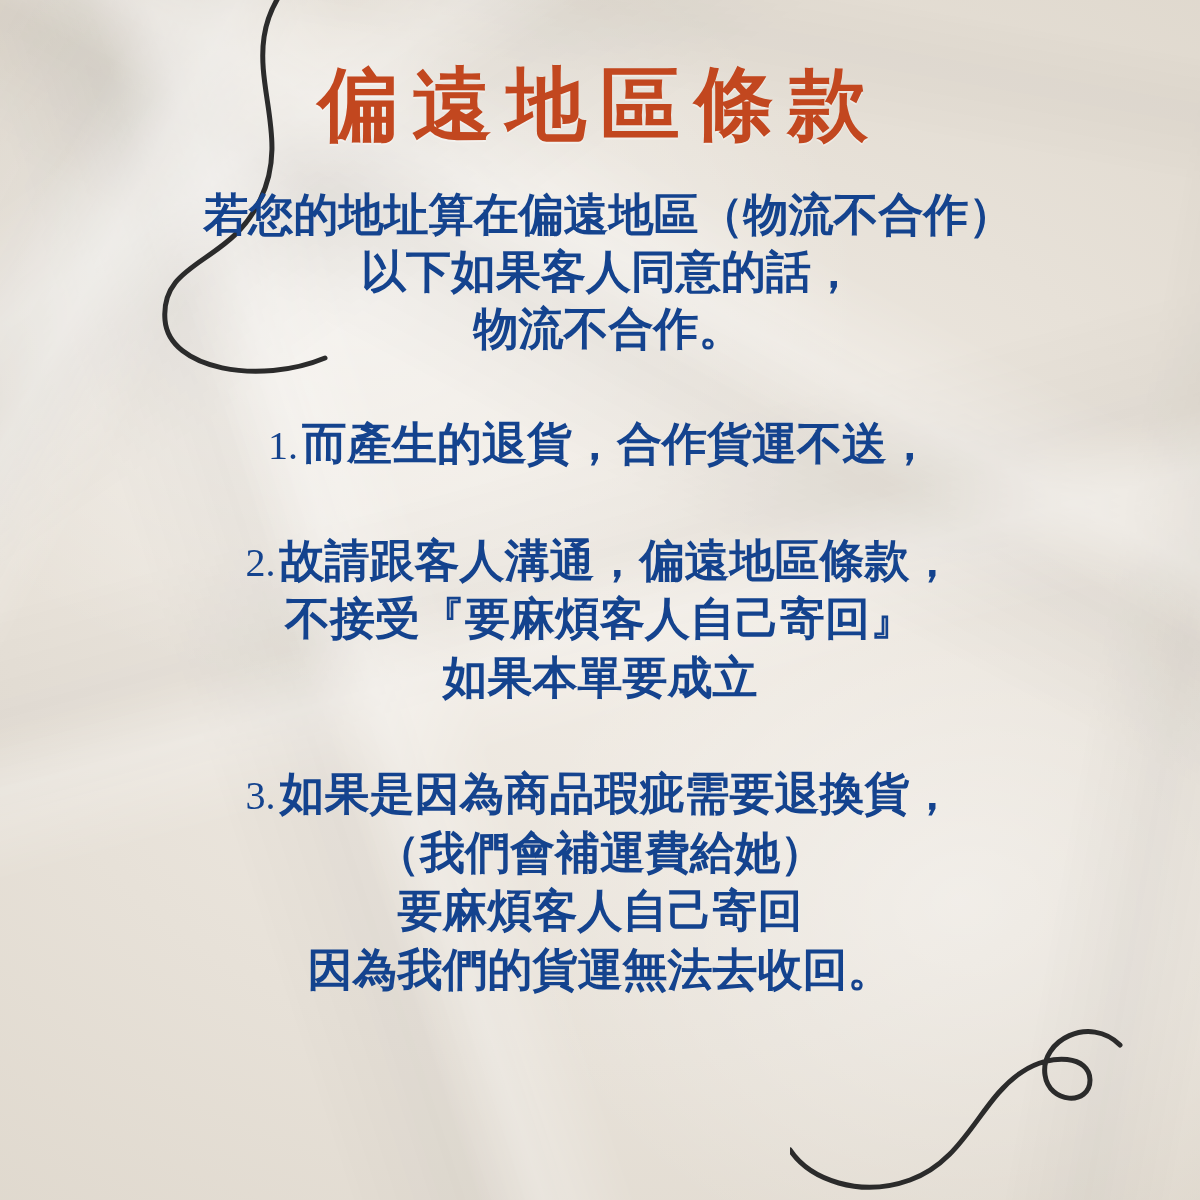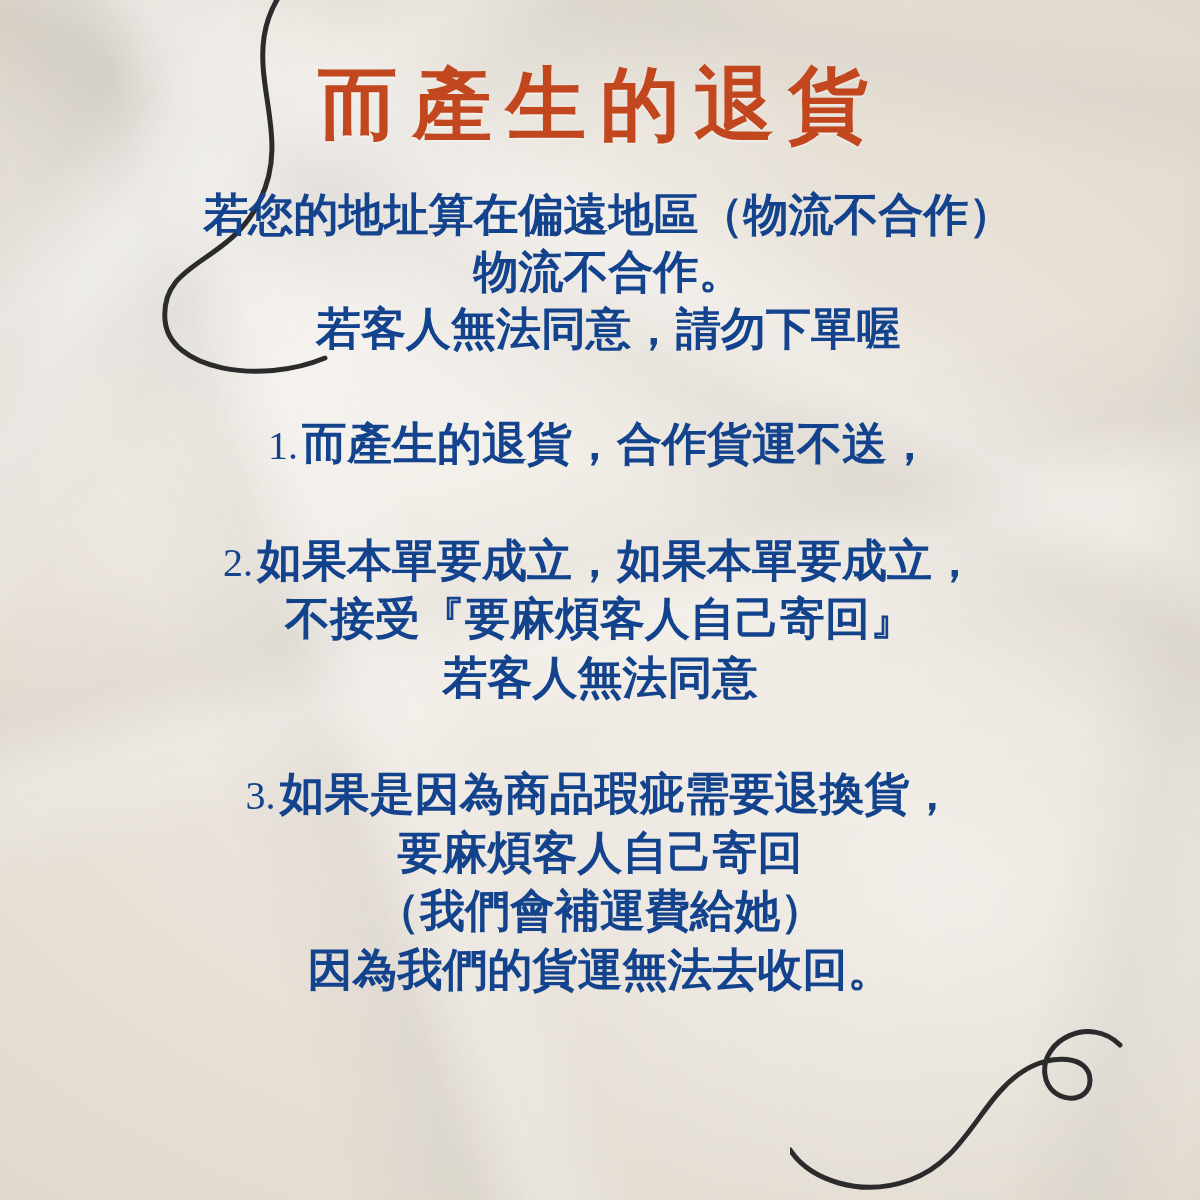--- a/index.html
+++ b/index.html
@@ -129,48 +129,48 @@
   </svg>
 
   <svg class="squiggle squiggle-bottom" width="340" height="190" viewBox="0 0 340 190" aria-hidden="true">
     <path d="M330 25 C 300 -5, 250 20, 255 55 C 259 84, 300 86, 300 60
              C 300 36, 262 32, 232 52 C 190 79, 176 140, 120 160
              C 70 178, 20 160, 0 130" fill="none" stroke="#2b2b2b" stroke-width="5" stroke-linecap="round"></path>
   </svg>
 
   <div class="content">
 
-    <h1 class="poster-title">而產生的退貨</h1>
+    <h1 class="poster-title">偏遠地區條款</h1>
 
     <div class="intro">
       <span class="line">若您的地址算在偏遠地區（物流不合作）</span>
+      <span class="line">以下如果客人同意的話，</span>
       <span class="line">物流不合作。</span>
-      <span class="line">若客人無法同意，請勿下單喔</span>
     </div>
 
     <ol class="clauses">
 
       <li class="clause">
         <span class="line first">
           <span class="num">1.</span><span>而產生的退貨，合作貨運不送，</span>
         </span>
       </li>
 
       <li class="clause">
         <span class="line first">
-          <span class="num">2.</span><span>如果本單要成立，如果本單要成立，</span>
+          <span class="num">2.</span><span>故請跟客人溝通，偏遠地區條款，</span>
         </span>
         <span class="line">不接受『要麻煩客人自己寄回』</span>
-        <span class="line">若客人無法同意</span>
+        <span class="line">如果本單要成立</span>
       </li>
 
       <li class="clause">
         <span class="line first">
           <span class="num">3.</span><span>如果是因為商品瑕疵需要退換貨，</span>
         </span>
+        <span class="line">（我們會補運費給她）</span>
         <span class="line">要麻煩客人自己寄回</span>
-        <span class="line">（我們會補運費給她）</span>
         <span class="line">因為我們的貨運無法去收回。</span>
       </li>
 
     </ol>
   </div>
 </div>
 
 </body></html>

